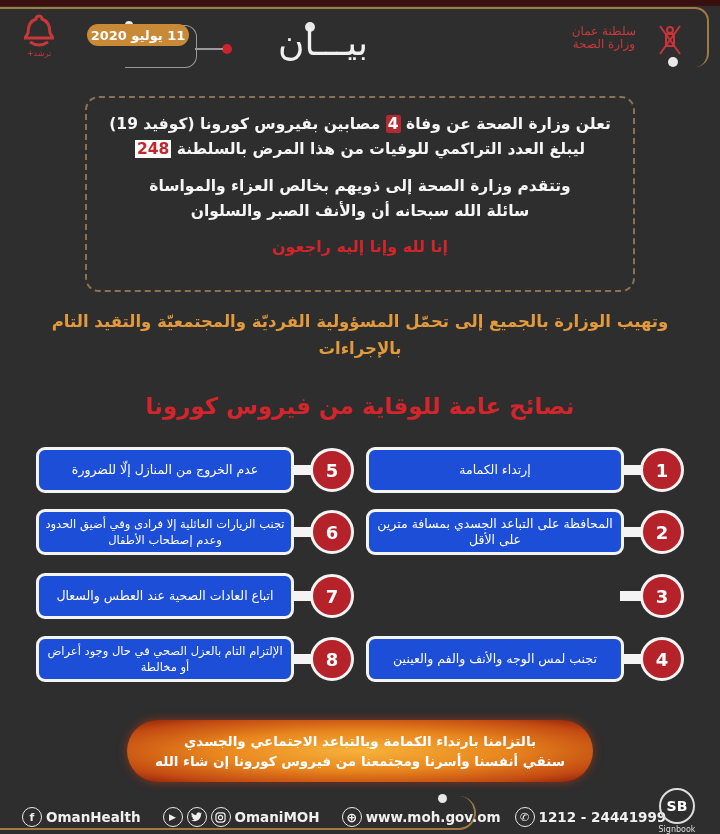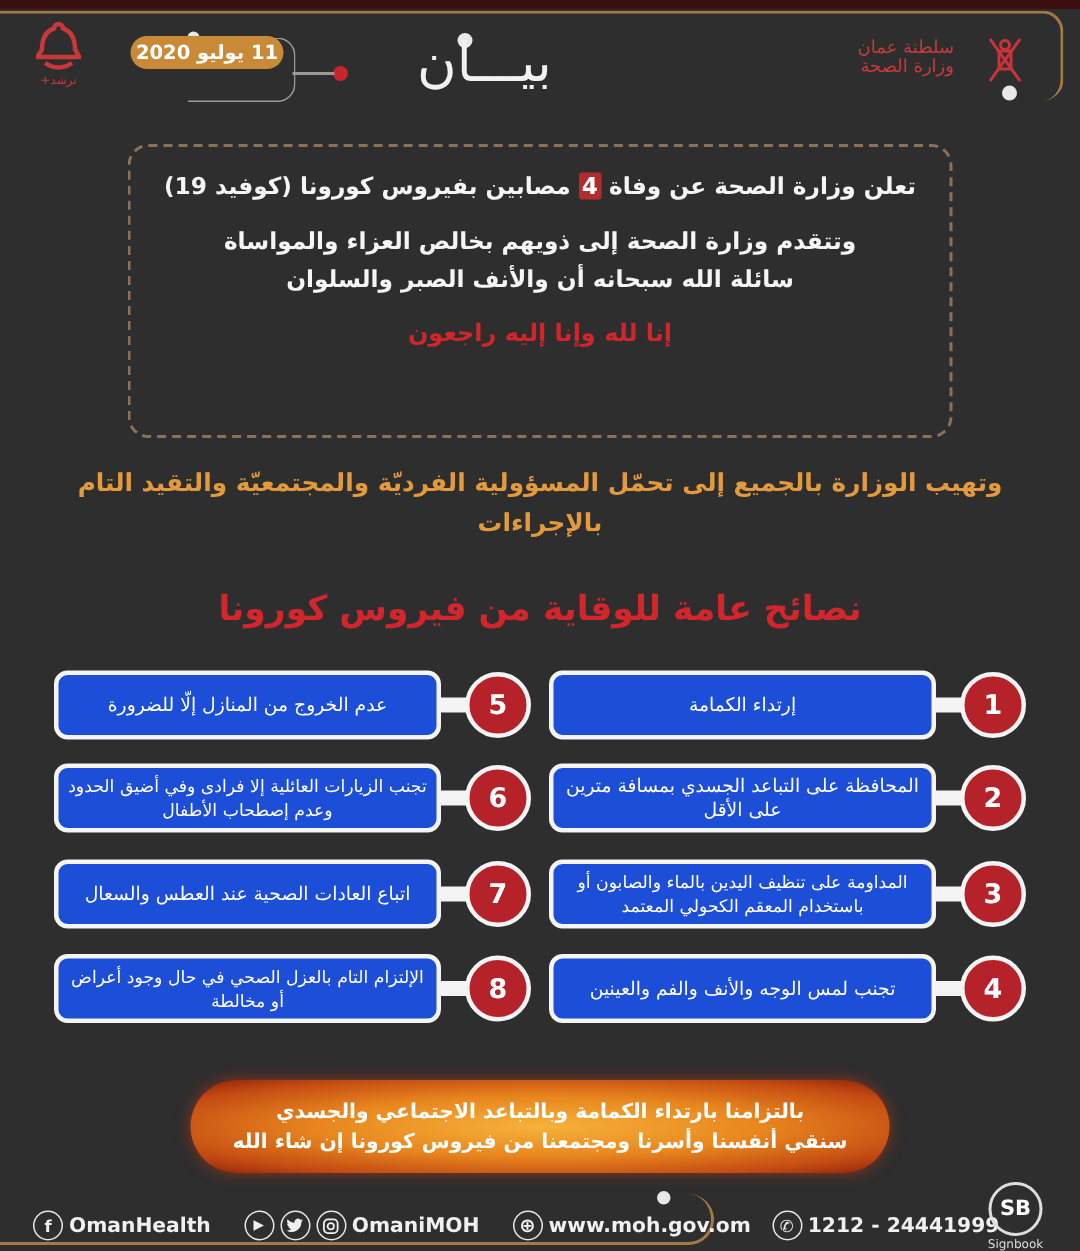--- a/index.html
+++ b/index.html
@@ -23,21 +23,21 @@
     .frame-dot {
       position: absolute; width: 10px; height: 10px; border-radius: 50%;
       background: #e8e8e8;
     }
     
     .logo-moh {
       position: absolute; right: 30px; top: 10px; width: 130px; height: 56px;
       display: flex; align-items: center; gap: 6px; direction: rtl;
     }
     .logo-text {
-      color: #c83a3c; font-size: 12px; line-height: 13px; text-align: right;
+      color: #c83a3c; font-size: 12px; line-height: 13px; text-align: center;
       font-family: "DejaVu Serif", serif;
     }
     .title {
       position: absolute; left: 242px; top: 22px; font-size: 36px;
       font-weight: normal; color: #f1f1f1; letter-spacing: 6px; direction: rtl;
       font-family: "DejaVu Sans", sans-serif;
       margin-left: 36px;
     }
     .title-dot {
       position: absolute; left: 222px; top: 44px; width: 10px; height: 10px;
@@ -179,20 +179,24 @@
   </svg>
   <div class="bell-label">ترشد+</div>
 </div>
 
 <div class="announce">
   <p style="margin-top:14px;">
     <span>تعلن وزارة الصحة عن وفاة</span>
     <span class="hl">4</span>
     <span>مصابين بفيروس كورونا (كوفيد 19)</span>
   </p>
+  <p>
+    <span>ليبلغ العدد التراكمي للوفيات من هذا المرض بالسلطنة</span>
+    <span class="hl-num">248</span>
+  </p>
   <p style="margin-top:12px;">وتتقدم وزارة الصحة إلى ذويهم بخالص العزاء والمواساة</p>
   <p>سائلة الله سبحانه أن والأنف الصبر والسلوان</p>
   <p class="dua">إنا لله وإنا إليه راجعون</p>
 </div>
 
 <div class="appeal">
   <div>وتهيب الوزارة بالجميع إلى تحمّل المسؤولية الفرديّة والمجتمعيّة والتقيد التام بالإجراءات</div>
 </div>
 
 <div class="tips-title">نصائح عامة للوقاية من فيروس كورونا</div>
@@ -203,21 +207,20 @@
   <div class="tip-box">إرتداء الكمامة</div>
 </div>
 <div class="tip" style="left:366px; top:509px;">
   <div class="tip-badge">2</div>
   <div class="tip-link"></div>
   <div class="tip-box">المحافظة على التباعد الجسدي بمسافة مترين على الأقل</div>
 </div>
 <div class="tip" style="left:366px; top:573px;">
   <div class="tip-badge">3</div>
   <div class="tip-link"></div>
-  <div class="tip-box" style="font-size:11.5px;">المداومة على تنظيف اليدين بالماء والصابون أو باستخدام المعقم الكحولي المعتمد</div>
 </div>
 <div class="tip" style="left:366px; top:636px;">
   <div class="tip-badge">4</div>
   <div class="tip-link"></div>
   <div class="tip-box">تجنب لمس الوجه والأنف والفم والعينين</div>
 </div>
 
 <div class="tip" style="left:36px; top:447px;">
   <div class="tip-badge">5</div>
   <div class="tip-link"></div>

